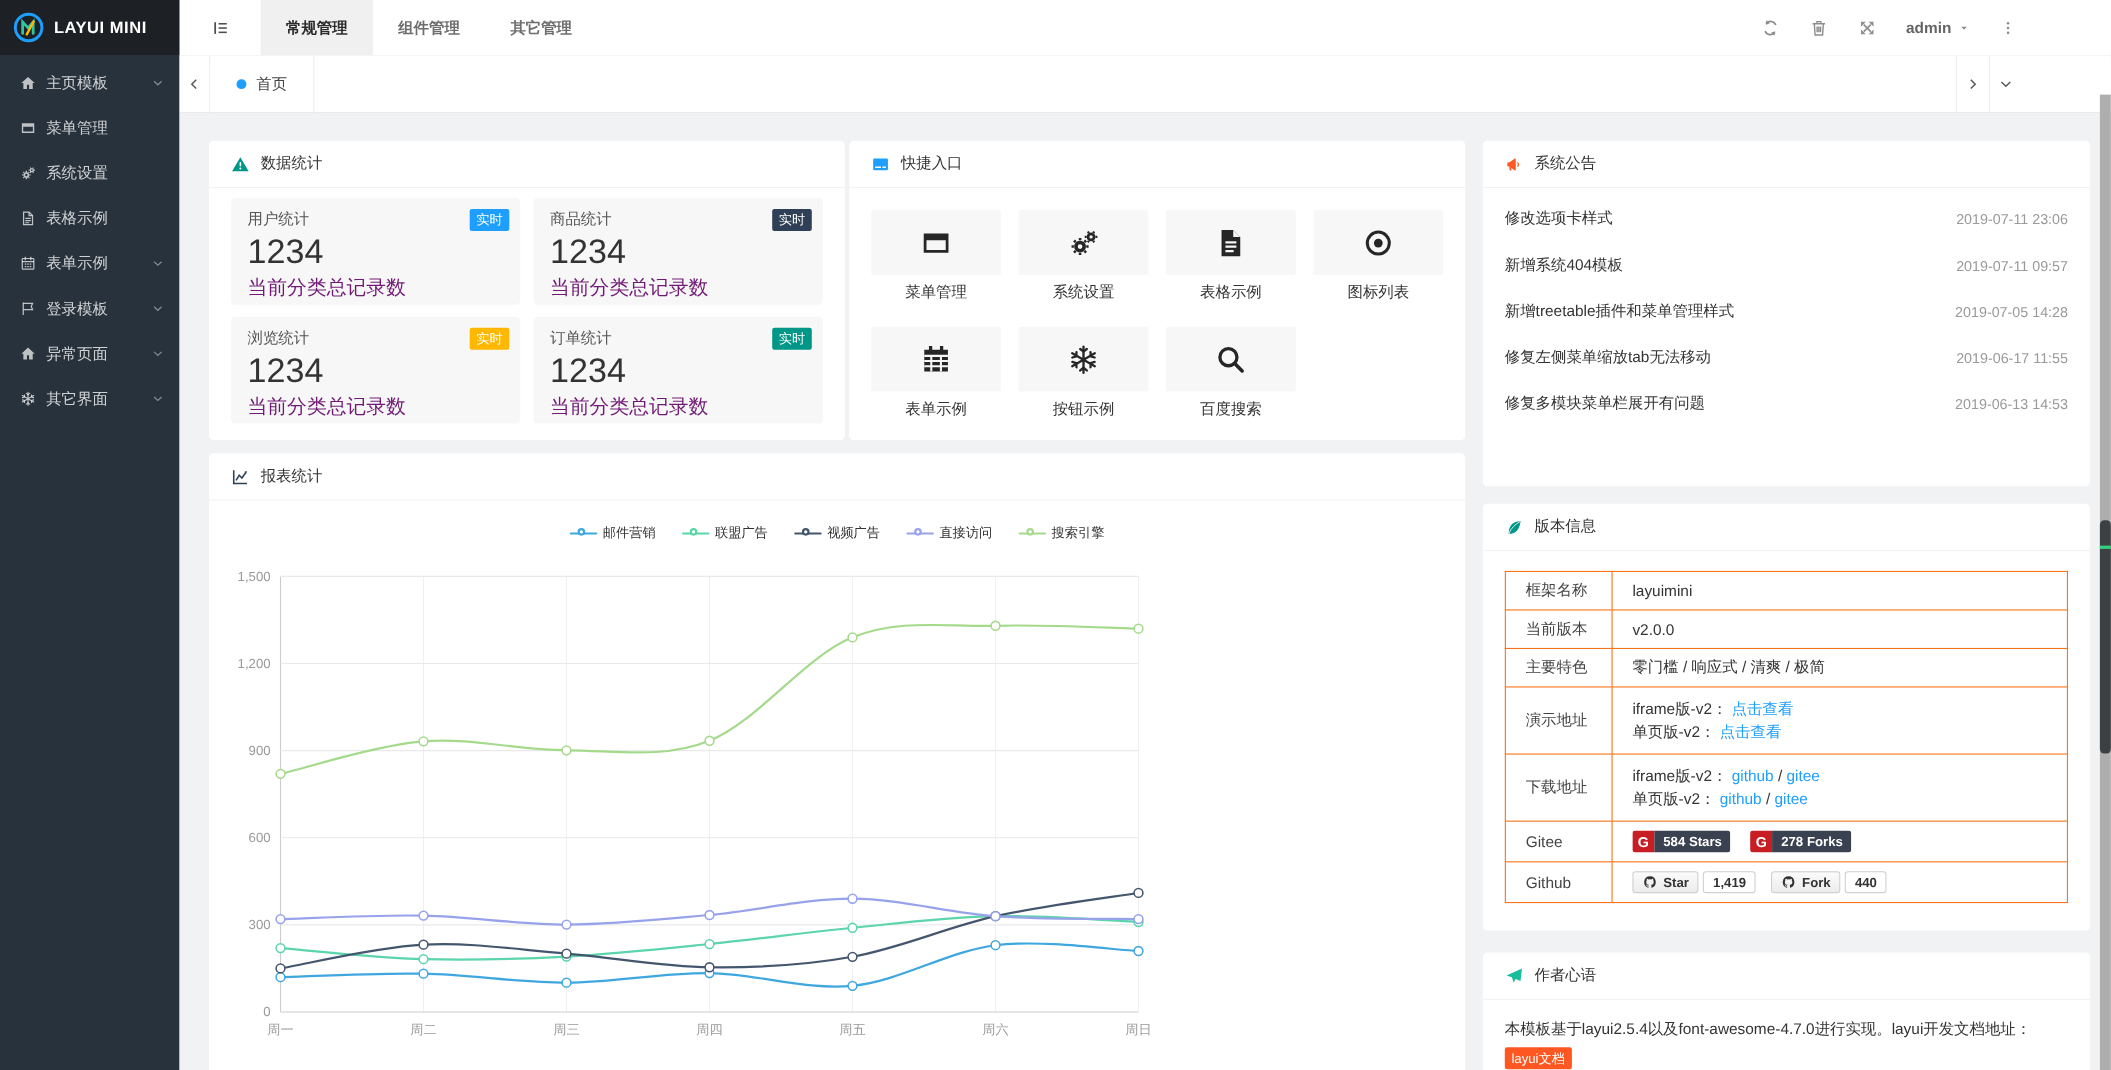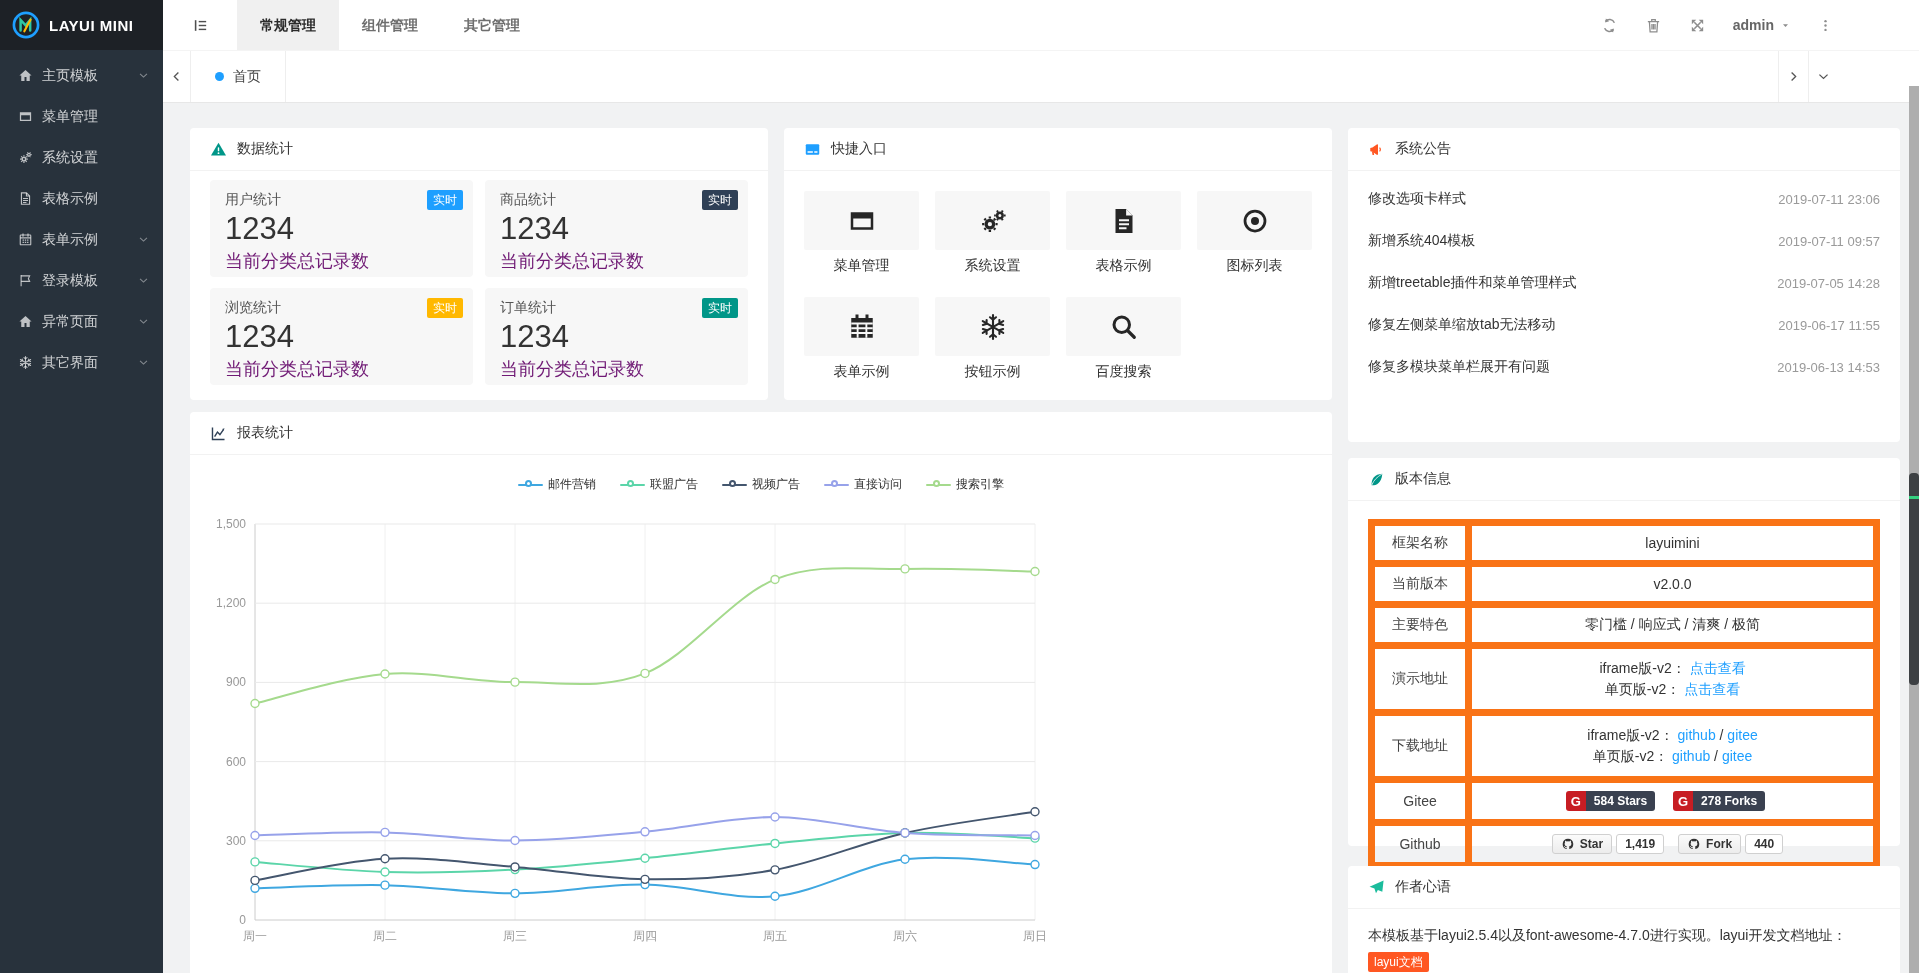--- a/index.html
+++ b/index.html
@@ -41,21 +41,21 @@
   .tab-ctrl { width:30px; height:100%; display:flex; align-items:center; justify-content:center; border-left:1px solid #eee; color:#555; cursor:pointer; }
 
   
   .main { position:absolute; left:163px; top:104px; right:0; bottom:0; overflow:hidden; }
   .col-left { position:absolute; left:27px; top:24px; width:1142px; }
   .col-right { position:absolute; left:1185px; top:24px; width:552px; }
   .card { background:#fff; border-radius:4px; }
   .card-h { height:43px; display:flex; align-items:center; padding:0 20px; border-bottom:1px solid #f2f2f2; font-size:14px; color:#333; }
   .card-h .ch-ic { width:17px; height:17px; margin-right:10px; flex:none; }
 
-  .row1 { display:flex; gap:16px; margin-bottom:12px; }
+  .row1 { display:flex; gap:4px; margin-bottom:12px; }
   .card-stats { width:578px; height:272px; flex:none; }
   .card-quick { flex:1; height:272px; }
 
   .stat-grid { display:grid; grid-template-columns:1fr 1fr; gap:11px 12px; padding:9px 20px 0; }
   .stat-box { background:#f7f7f7; border-radius:4px; height:97px; padding:11px 15px; position:relative; }
   .stat-label { font-size:14px; color:#555; }
   .stat-badge { position:absolute; right:10px; top:10px; color:#fff; font-size:12px; line-height:20px; padding:0 6px; border-radius:2px; }
   .stat-value { font-size:31px; color:#333; margin-top:2px; line-height:1.15; }
   .stat-cap { font-size:18px; color:#701a75; margin-top:2px; }
 
@@ -74,21 +74,21 @@
   #chart-svg { display:block; margin-top:8px; }
 
   .card-notice { height:314px; margin-bottom:16px; }
   .notice-list { padding:7px 20px 0; }
   .notice-item { height:42px; display:flex; align-items:center; justify-content:space-between; cursor:pointer; }
   .notice-text { font-size:14px; color:#333; }
   .notice-date { font-size:13px; color:#9a9a9a; }
 
   .card-version { height:388px; margin-bottom:20px; }
   .v-table { margin:18px 20px 0; width:512px; border-collapse:collapse; font-size:14px; }
-  .v-table td { border:7px solid #f97316; padding:8px 7px; color:#333; vertical-align:middle;text-align:center; }
+  .v-table td { border:1px solid #f97316; padding:8px 18px; color:#333; vertical-align:middle; }
   .v-table td.vl { width:97px; color:#444; }
   .v-row2 td { padding-top:9px; padding-bottom:9px; }
   .v-line { line-height:21px; }
   .link { color:#1E9FFF; cursor:pointer; }
   .gitee-badge { display:inline-flex; height:20px; border-radius:3px; overflow:hidden; margin-right:14px; vertical-align:middle; cursor:pointer; }
   .gitee-g { width:20px; background:#c71d23; color:#fff; font-weight:bold; display:flex; align-items:center; justify-content:center; font-size:13px; }
   .gitee-txt { background:#3a4150; color:#fff; font-size:12px; font-weight:bold; padding:0 8px; display:flex; align-items:center; }
   .gh-group { display:inline-flex; align-items:center; margin-right:10px; }
   .gh-btn { display:inline-flex; align-items:center; gap:5px; border:1px solid #d0d0d0; background:linear-gradient(#fbfbfb,#ececec); border-radius:3px; padding:2px 8px; font-size:12px; font-weight:bold; color:#333; cursor:pointer; }
   .gh-ic { width:14px; height:14px; color:#333; }

